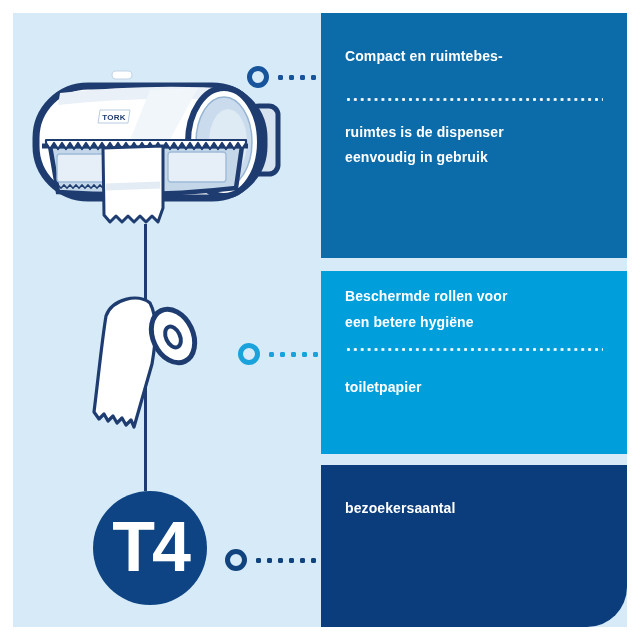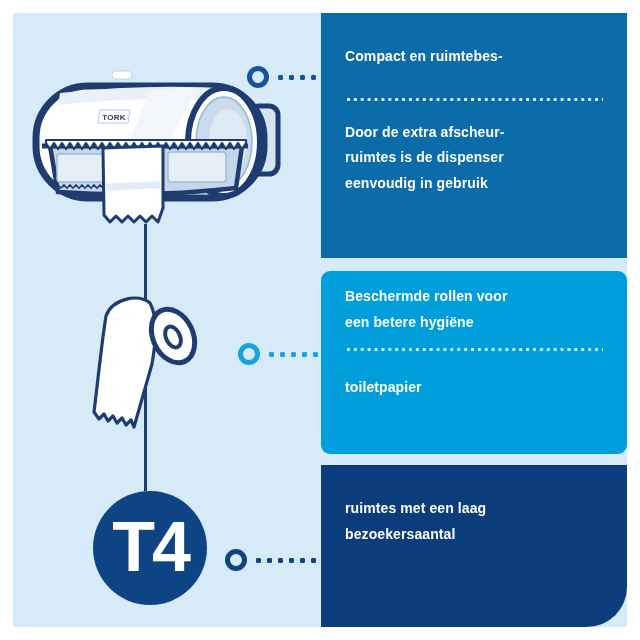--- a/index.html
+++ b/index.html
@@ -13,21 +13,21 @@
     background:var(--canvas_bg,#D6EBF7);
   }
   svg.illustration{position:absolute;left:0;top:0;width:640px;height:640px;}
 
   
   .panel{
     position:absolute;left:321px;width:306px;box-sizing:border-box;
     color:#fff;font-weight:bold;overflow:hidden;
   }
   .p-top{top:13px;height:245px;background:var(--panel_top_bg,#0B6CA9);padding:31px 6px 0 24px;}
-  .p-mid{top:271px;height:183px;background:var(--panel_mid_bg,#009FDC);padding:13px 6px 0 24px;border-radius:9px;}
+  .p-mid{top:271px;height:183px;background:var(--panel_mid_bg,#009FDC);padding:13px 6px 0 24px;}
   .p-bot{top:465px;height:162px;background:var(--panel_bottom_bg,#0B3D7C);
          padding:31px 6px 0 24px;border-bottom-right-radius:40px;}
   .bline{font-size:14px;line-height:25.5px;letter-spacing:.1px;white-space:nowrap;}
   .dotsep{
     height:3px;background-repeat:repeat-x;background-position:left center;
     background-image:radial-gradient(circle, rgba(255,255,255,.95) 1.35px, transparent 1.6px);
     background-size:6.9px 3px;margin-right:18px;
   }
   .p-top .dotsep{margin-top:28px;margin-bottom:19px;}
   .p-mid .dotsep{margin-top:13px;margin-bottom:24px;}
@@ -107,30 +107,28 @@
   <span class="c-dots"></span>
 </div>
 <div class="connector c3">
   <span class="c-ring"></span>
   <span class="c-dots"></span>
 </div>
 
 <div class="panel p-top">
   <div class="bline">Compact en ruimtebes-</div>
   <div class="dotsep"></div>
-  <div class="bline">Door de extra afscheur-</div>
   <div class="bline">ruimtes is de dispenser</div>
   <div class="bline">eenvoudig in gebruik</div>
 </div>
 
 <div class="panel p-mid">
   <div class="bline">Beschermde rollen voor</div>
   <div class="bline">een betere hygiëne</div>
   <div class="dotsep"></div>
   <div class="bline">toiletpapier</div>
 </div>
 
 <div class="panel p-bot">
-  <div class="bline">ruimtes met een laag</div>
   <div class="bline">bezoekersaantal</div>
 </div>
 
 <div class="t4-badge">T4</div>
 
 </body></html>

